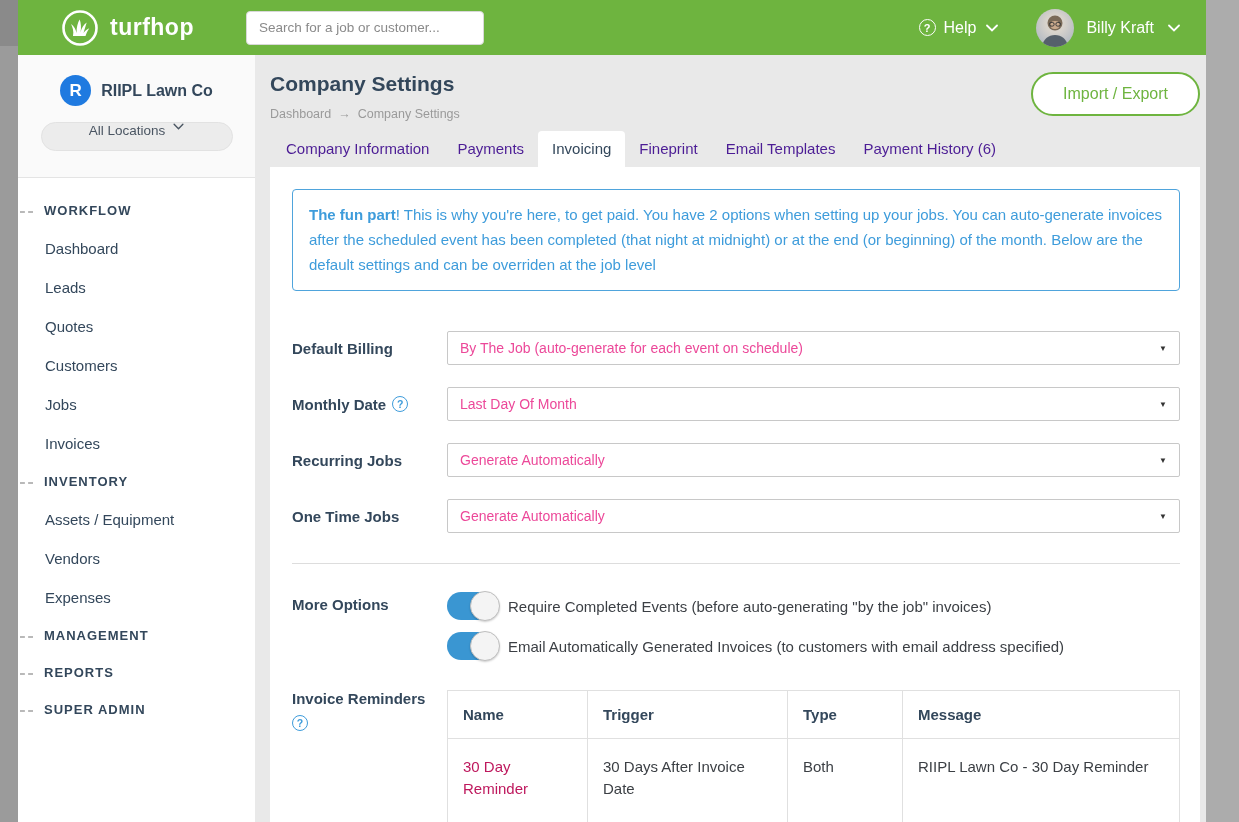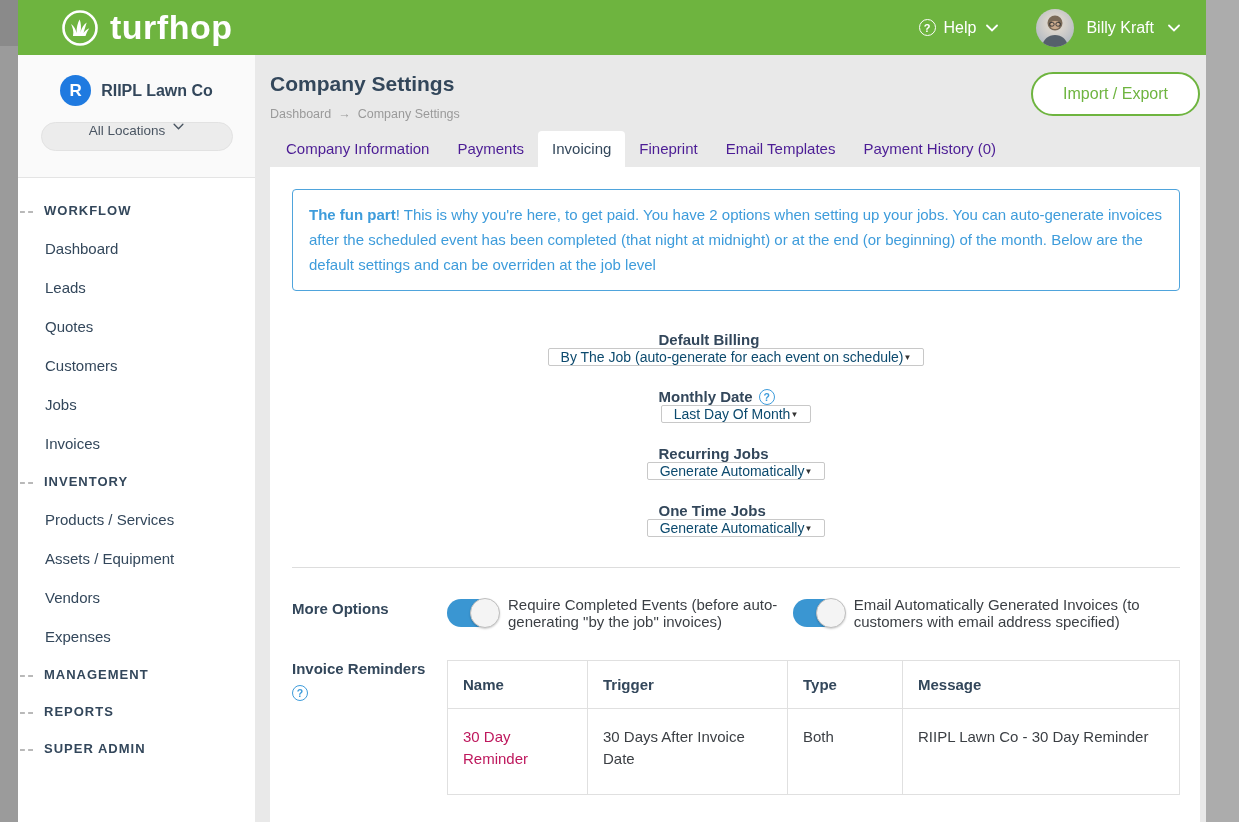--- a/index.html
+++ b/index.html
@@ -16,21 +16,21 @@
 
   .app { width:1188px; display:flex; flex-direction:column; height:822px; }
 
   
   .topbar {
     height:55px; background:#6eb43f; display:flex; align-items:center;
     padding:0 26px 0 42px; flex:0 0 auto; color:#fff;
   }
   .brand { display:flex; align-items:center; gap:10px; cursor:pointer; }
   .brand-icon svg { display:block; }
-  .brand-name { font-size:34px; font-weight:bold; letter-spacing:0.5px; color:#fff; }
+  .brand-name { font-size:23px; font-weight:bold; letter-spacing:0.5px; color:#fff; }
   .search-wrap { margin-left:52px; }
   .search-input {
     width:238px; height:34px; border:1px solid #d8d8d8; border-radius:4px;
     padding:0 12px; font-size:13.5px; color:#444; outline:none;
     font-family:"Liberation Sans","DejaVu Sans",sans-serif;
   }
   .search-input::placeholder { color:#8a8a8a; }
   .topbar-right { margin-left:auto; display:flex; align-items:center; gap:38px; }
   .help-group { display:flex; align-items:center; gap:8px; cursor:pointer; font-size:16px; }
   .help-q-circle {
@@ -102,38 +102,38 @@
   .card {
     background:#fff; margin:0 6px 0 15px; flex:1; padding:22px 20px 40px 22px;
     overflow:hidden;
   }
   .info-box {
     border:1px solid #4fa4dc; border-radius:4px; padding:13px 16px;
     color:#3e9cdb; font-size:15px; line-height:1.65; margin-bottom:40px;
   }
   .info-box b { font-weight:bold;margin-top:48px; }
 
-  .form-row { display:flex; align-items:center; margin-bottom:22px;flex-direction:column; }
+  .form-row { display:flex; align-items:center; margin-bottom:22px; }
   .form-label { width:155px; flex:0 0 auto; font-size:15px; font-weight:bold; color:#33475b; display:flex; align-items:center; gap:6px; }
   .help-q {
     width:16px; height:16px; border:1.3px solid #3e9cdb; border-radius:50%; color:#3e9cdb;
     display:inline-flex; align-items:center; justify-content:center;
     font-size:10.5px; font-weight:bold; cursor:pointer; flex:0 0 auto;
   }
   .select-box {
     flex:1; height:34px; border:1px solid #c8c8c8; border-radius:2px; background:#fff;
     display:flex; align-items:center; padding:0 12px; cursor:pointer;
   }
-  .select-value { font-size:14px; color:#0c4a6e; flex:1; }
+  .select-value { font-size:14px; color:#ec4899; flex:1; }
   .select-caret { font-size:8px; color:#333; }
 
   .hr { border:none; border-top:1px solid #ddd; margin:30px 0 28px; }
 
   .more-row { display:flex; align-items:flex-start; }
-  .toggle-list { flex:1; display:flex; gap:4px; }
+  .toggle-list { flex:1; display:flex; flex-direction:column; gap:12px; }
   .toggle-row { display:flex; align-items:center; gap:10px; }
   .switch {
     position:relative; width:51px; height:28px; border-radius:14px; background:#3a96d2;
     flex:0 0 auto; cursor:pointer;
   }
   .switch .knob {
     position:absolute; top:-1px; right:-2px; width:30px; height:30px; border-radius:50%;
     background:#f4f4f4; border:1px solid #bfbfbf; box-shadow:0 1px 2px rgba(0,0,0,0.2);
   }
   .toggle-label { font-size:15px; color:#3b3f44; }
@@ -165,20 +165,23 @@
 
   <div class="topbar">
     <div class="brand">
       <span class="brand-icon">
         <svg width="40" height="40" viewBox="0 0 40 40">
           <circle cx="20" cy="20" r="16.5" stroke="#fff" stroke-width="2.6" fill="none"></circle>
           <path d="M13 28c1-5-0.5-9-2-12 3 2 5 5.5 5.5 9 0-6 1.2-10.5 3.2-13.5 1.2 3.2 1.8 8.5 0.8 13 1.2-5 3.2-8 6.2-10-1.2 4-2.2 7-3.2 10.5 1.8-2.8 3.8-4 5.8-4.8-1.8 2.8-2.8 4.8-3.8 7.8z" fill="#fff"></path>
         </svg>
       </span>
       <span class="brand-name">turfhop</span>
+    </div>
+    <div class="search-wrap">
+      <input class="search-input" type="text" placeholder="Search for a job or customer..." style="">
     </div>
     <div class="topbar-right">
       <div class="help-group">
         <span class="help-q-circle">?</span>
         <span>Help</span>
         <span class="chev">
           <svg width="12" height="8" viewBox="0 0 12 8">
               <path d="M1 1.5 L6 6.5 L11 1.5" stroke="#fff" stroke-width="1.8" fill="none" stroke-linecap="round"></path>
             </svg>
         </span>
@@ -220,21 +223,20 @@
       </div>
       <div class="sidebar-nav">
           <div class="nav-header">WORKFLOW</div>
           <div class="nav-item">Dashboard</div>
           <div class="nav-item">Leads</div>
           <div class="nav-item">Quotes</div>
           <div class="nav-item">Customers</div>
           <div class="nav-item">Jobs</div>
           <div class="nav-item">Invoices</div>
           <div class="nav-header">INVENTORY</div>
-          <div class="nav-item">Products / Services</div>
           <div class="nav-item">Assets / Equipment</div>
           <div class="nav-item">Vendors</div>
           <div class="nav-item">Expenses</div>
           <div class="nav-header">MANAGEMENT</div>
           <div class="nav-header">REPORTS</div>
           <div class="nav-header">SUPER ADMIN</div>
         </div>
     </div>
 
     <div class="main">
@@ -249,21 +251,21 @@
         </div>
         <button class="import-btn">Import / Export</button>
       </div>
 
       <div class="tab-bar">
           <div class="tab">Company Information</div>
           <div class="tab">Payments</div>
           <div class="tab active">Invoicing</div>
           <div class="tab">Fineprint</div>
           <div class="tab">Email Templates</div>
-          <div class="tab">Payment History (0)</div>
+          <div class="tab">Payment History (6)</div>
         </div>
 
       <div class="card">
         <div class="info-box">
           <b>The fun part</b><span>! This is why you're here, to get paid. You have 2 options when setting up your jobs. You can auto-generate invoices after the scheduled event has been completed (that night at midnight) or at the end (or beginning) of the month. Below are the default settings and can be overriden at the job level</span>
         </div>
 
         <div>
             <div class="form-row">
               <div class="form-label">

